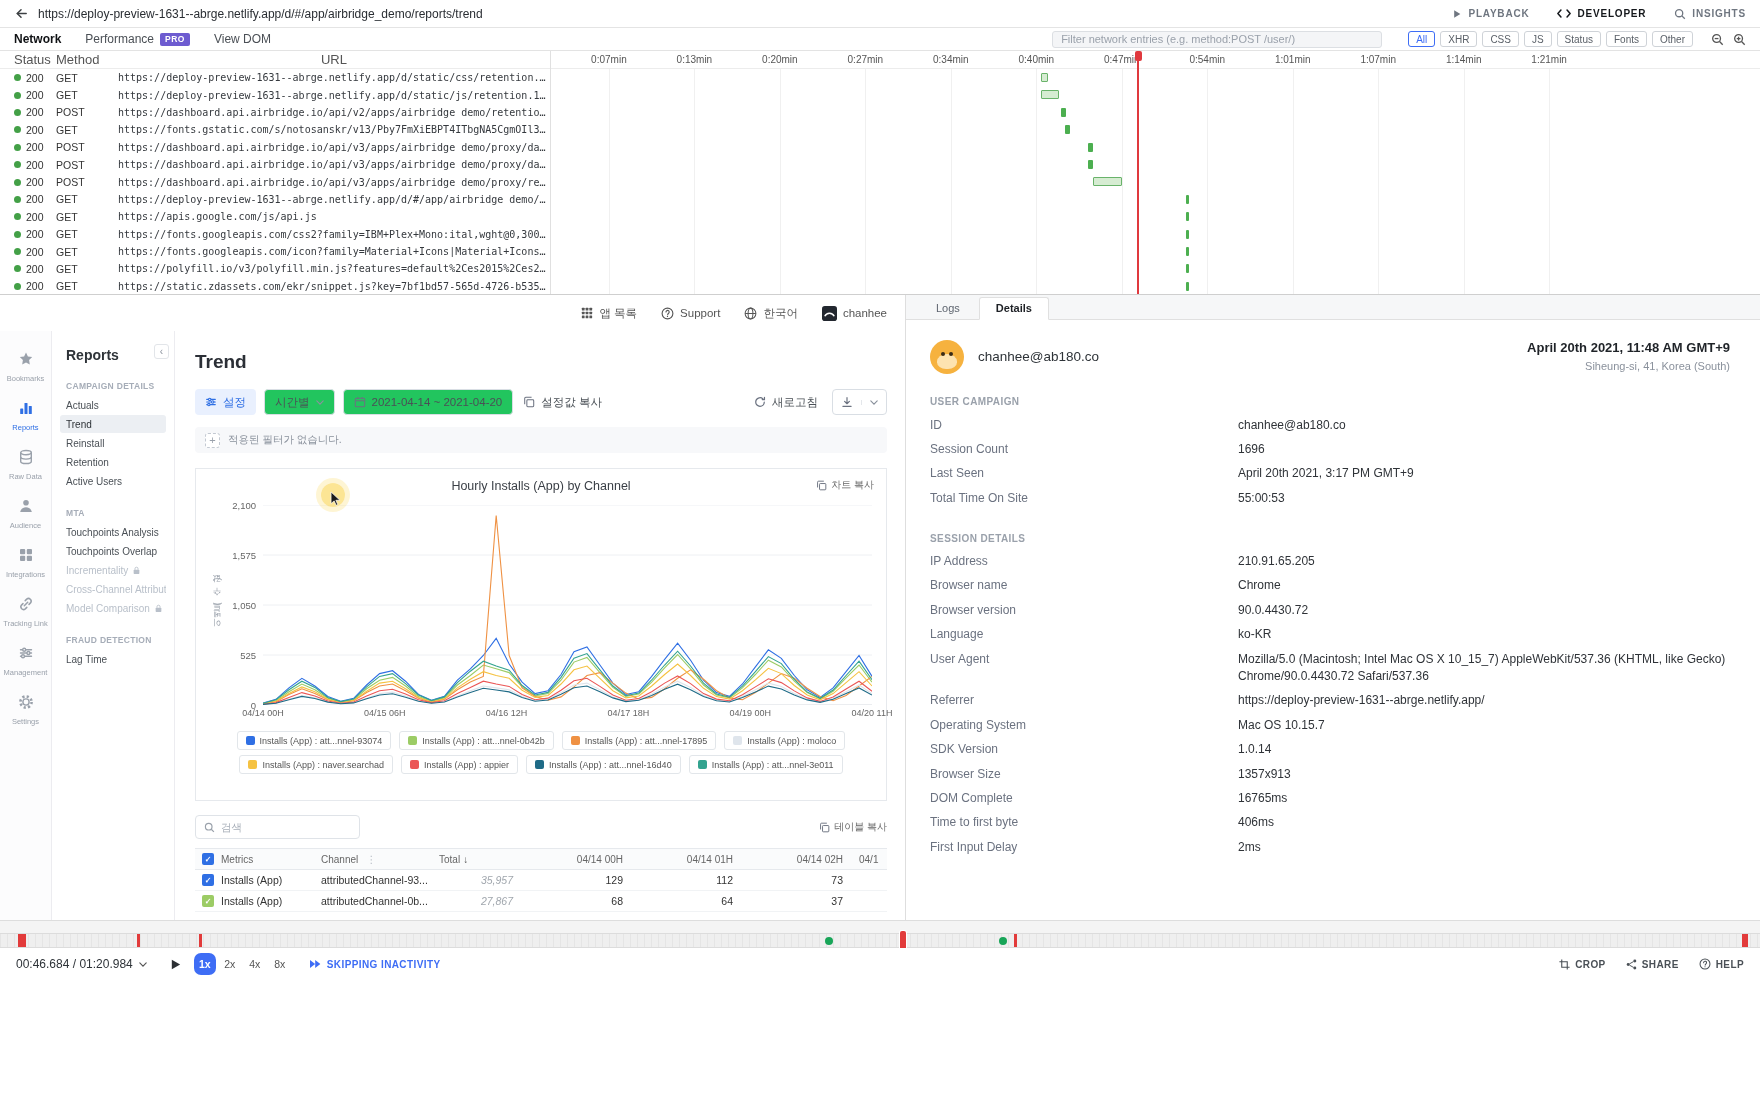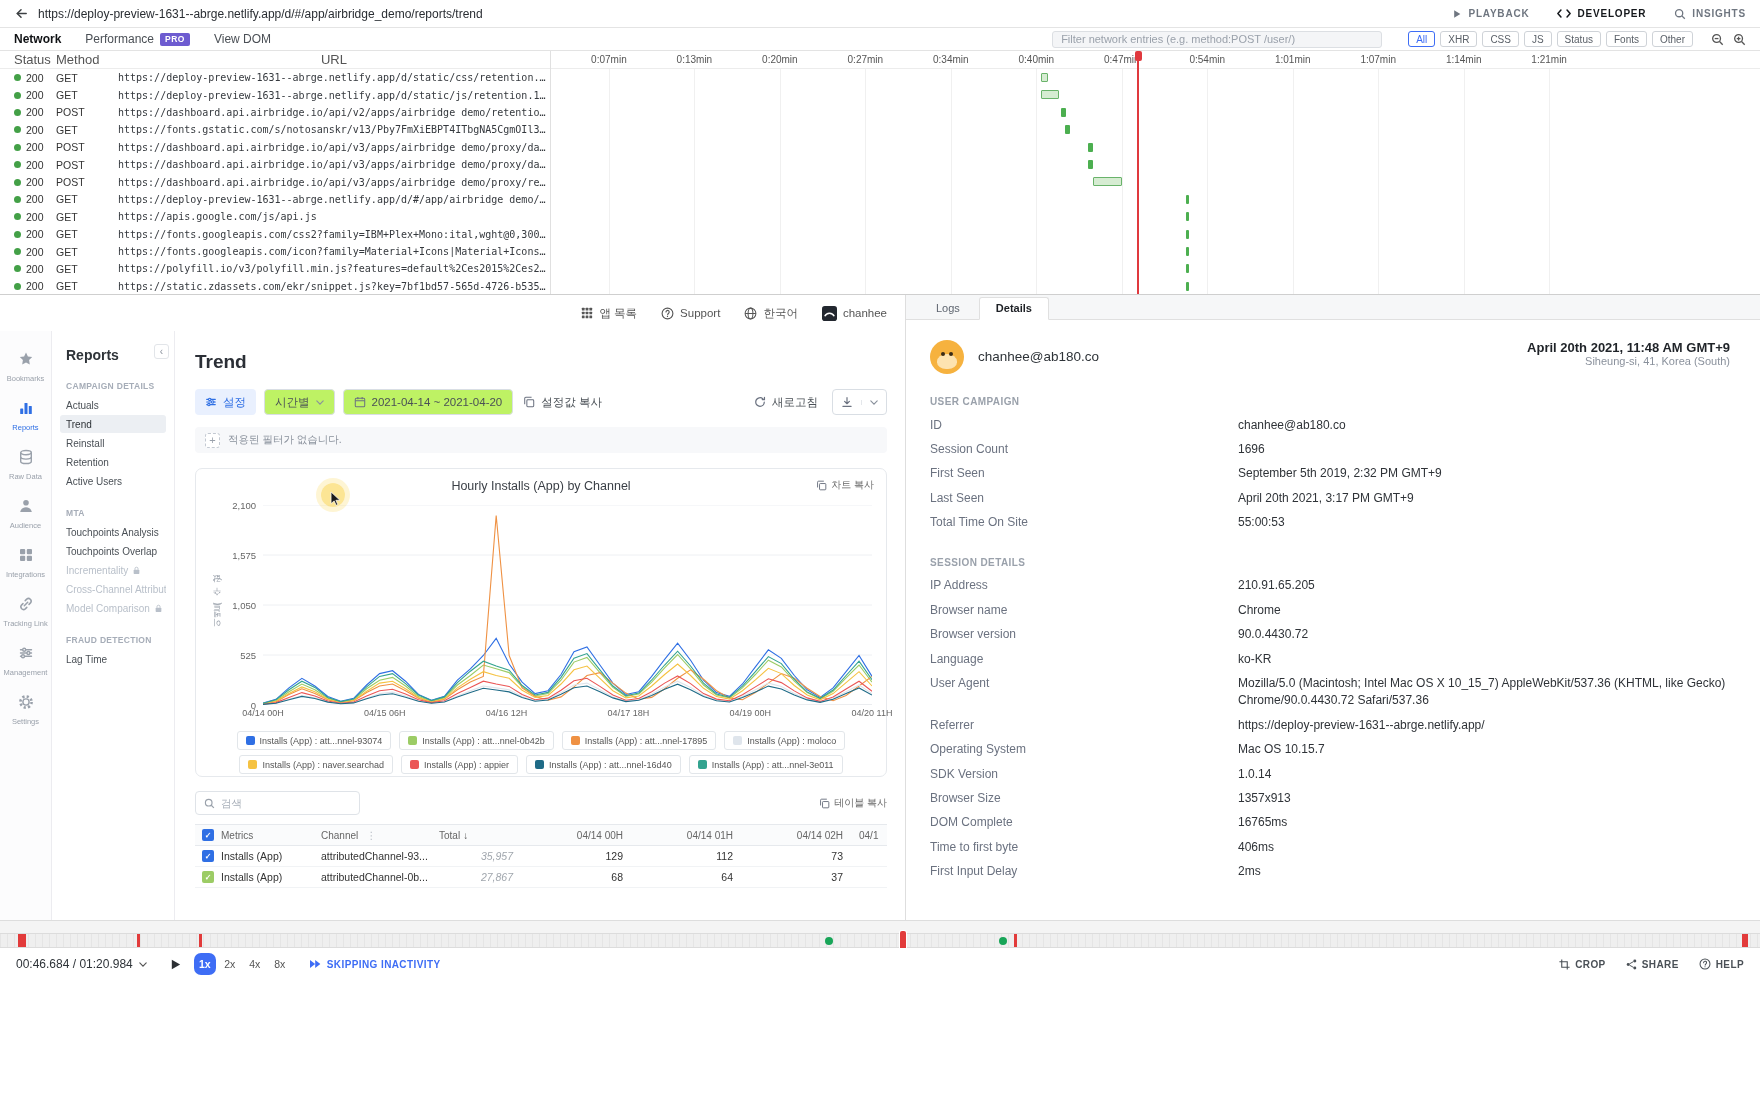--- a/index.html
+++ b/index.html
@@ -70,31 +70,31 @@
 .subnav-heading{margin:18px 0 5px;font-size:8.5px;font-weight:700;color:#a6adb8;letter-spacing:.3px;white-space:nowrap}
 .subnav-item{font-size:10px;color:#4a5056;padding:3.5px 6px;margin:0 0 1px -6px;border-radius:3px;white-space:nowrap;overflow:hidden;display:flex;align-items:center;gap:4px}
 .subnav-item.active{background:#eceff3;color:#2e3338}
 .subnav-item.locked{color:#b9c0ca}
 .subnav-item .lock{color:#b9c0ca}
 .content{flex:1;min-width:0;padding:14px 18px 0 20px;overflow:hidden}
 .page-title{font-size:19px;font-weight:700;color:#2b2f36;margin:6px 0 16px}
 .toolbar{display:flex;align-items:center;gap:8px}
 .tb{height:26px;display:inline-flex;align-items:center;gap:6px;font-size:11.5px;color:#4a5056;border-radius:4px;padding:0 10px;white-space:nowrap}
 .tb.primary{background:#e9f0fe;color:#2f6fe4}
-.tb.bordered{border:1px solid #d9dee4;background:#bef264}
+.tb.bordered{border:1px solid #d9dee4;background:#22c55e}
 .tb.plain{padding:0 2px}
 .t-right{margin-left:auto;display:flex;align-items:center;gap:12px}
 .split{border:1px solid #d9dee4;border-radius:4px;height:26px;display:flex;align-items:center}
 .split .half{padding:0 8px;display:flex;align-items:center;color:#555}
 .split .half + .half{border-left:1px solid #e4e7eb}
 .filterbar{margin-top:12px;height:26px;background:#f7f8fa;border-radius:4px;display:flex;align-items:center;gap:8px;padding:0 10px;font-size:10.5px;color:#8a919c}
 .plus-chip{width:15px;height:15px;border:1px dashed #c3c9d2;border-radius:3px;display:flex;align-items:center;justify-content:center;color:#9aa1ab;font-size:11px;background:#fff}
 
 
-.chart-card{margin-top:15px;border:1px solid #e6e9ed;border-radius:7px;padding:10px 14px 0;position:relative;background:#fff}
+.chart-card{margin-top:15px;border:1px solid #e6e9ed;border-radius:0;padding:10px 14px 24px;position:relative;background:#fff}
 .chart-title{display:block;text-align:center;font-size:12.5px;color:#3a3f46}
 .copy-btn{position:absolute;right:12px;top:9px;display:flex;align-items:center;gap:4px;font-size:10px;color:#666}
 .chart-area{display:flex;margin-top:12px;height:200px}
 .ylab{writing-mode:vertical-rl;transform:rotate(180deg);font-size:8.5px;color:#9aa1ab;display:flex;align-items:center;justify-content:center;width:13px}
 .yticks{width:40px;position:relative;flex:none}
 .ytick{position:absolute;right:7px;transform:translateY(-50%);font-size:9.5px;color:#666}
 .plot{flex:1;position:relative}
 .plot svg{width:100%;height:100%}
 .xticks{position:relative;height:15px;margin-left:53px;margin-top:3px}
 .xtick{position:absolute;transform:translateX(-50%);font-size:9px;color:#666;white-space:nowrap}
@@ -130,21 +130,21 @@
 .det-tab{padding:4px 16px 5px;font-size:11px;color:#5f6670}
 .det-tab.active{background:#fff;border:1px solid #e0e0e0;border-bottom-color:#fff;border-radius:3px 3px 0 0;color:#1d2025;margin-bottom:-1px;font-weight:600}
 .det-body{padding:20px 30px 0 24px;height:600px;overflow:hidden}
 .det-top{display:flex;align-items:flex-start}
 .avatar{width:34px;height:34px;border-radius:50%;background:#f6b23f;position:relative;overflow:hidden;flex:none}
 .avatar::before{content:"";position:absolute;left:7px;top:14px;width:20px;height:15px;background:#fde3b0;border-radius:50% 50% 45% 45%}
 .avatar::after{content:"";position:absolute;left:11px;top:12px;width:4px;height:4px;border-radius:50%;background:#3a2b16;box-shadow:8px 0 0 #3a2b16}
 .det-user{margin-left:14px;font-size:13.5px;color:#2e3338;padding-top:9px}
 .det-topright{margin-left:auto;text-align:right}
 .det-datetime{font-size:13px;font-weight:700;color:#1f2328}
-.det-location{font-size:11px;color:#8a919c;}
+.det-location{font-size:11px;color:#8a919c;margin-top:5px}
 .det-heading{margin:22px 0 6px;font-size:10px;font-weight:700;color:#9aa1ab;letter-spacing:.4px}
 .det-row{display:flex;padding:3.5px 0;font-size:12px;line-height:1.45}
 .det-key{width:308px;flex:none;color:#6b7280}
 .det-val{color:#2f3338;word-break:break-word;max-width:500px}
 
 
 .pb-gap{position:absolute;top:920px;left:0;width:100%;height:13px;background:#f4f4f4;border-top:1px solid #ddd}
 .pb-strip{position:absolute;top:933px;left:0;width:100%;height:15px;background:#efefef;border-top:1px solid #dcdcdc;border-bottom:1px solid #dcdcdc;background-image:repeating-linear-gradient(90deg,rgba(0,0,0,.045) 0 1px,transparent 1px 7px)}
 .pb-red{position:absolute;top:0;bottom:0;background:#e23b3b}
 .pb-green{position:absolute;top:50%;transform:translate(-50%,-50%);width:8px;height:8px;border-radius:50%;background:#18a558}
@@ -863,24 +863,20 @@
           <div class="det-heading">USER CAMPAIGN</div>
           <div class="det-row">
             <span class="det-key">ID</span>
             <span class="det-val">chanhee@ab180.co</span>
           </div>
           <div class="det-row">
             <span class="det-key">Session Count</span>
             <span class="det-val">1696</span>
           </div>
           <div class="det-row">
-            <span class="det-key">First Seen</span>
-            <span class="det-val">September 5th 2019, 2:32 PM GMT+9</span>
-          </div>
-          <div class="det-row">
             <span class="det-key">Last Seen</span>
             <span class="det-val">April 20th 2021, 3:17 PM GMT+9</span>
           </div>
           <div class="det-row">
             <span class="det-key">Total Time On Site</span>
             <span class="det-val">55:00:53</span>
           </div>
           <div class="det-heading">SESSION DETAILS</div>
           <div class="det-row">
             <span class="det-key">IP Address</span>

